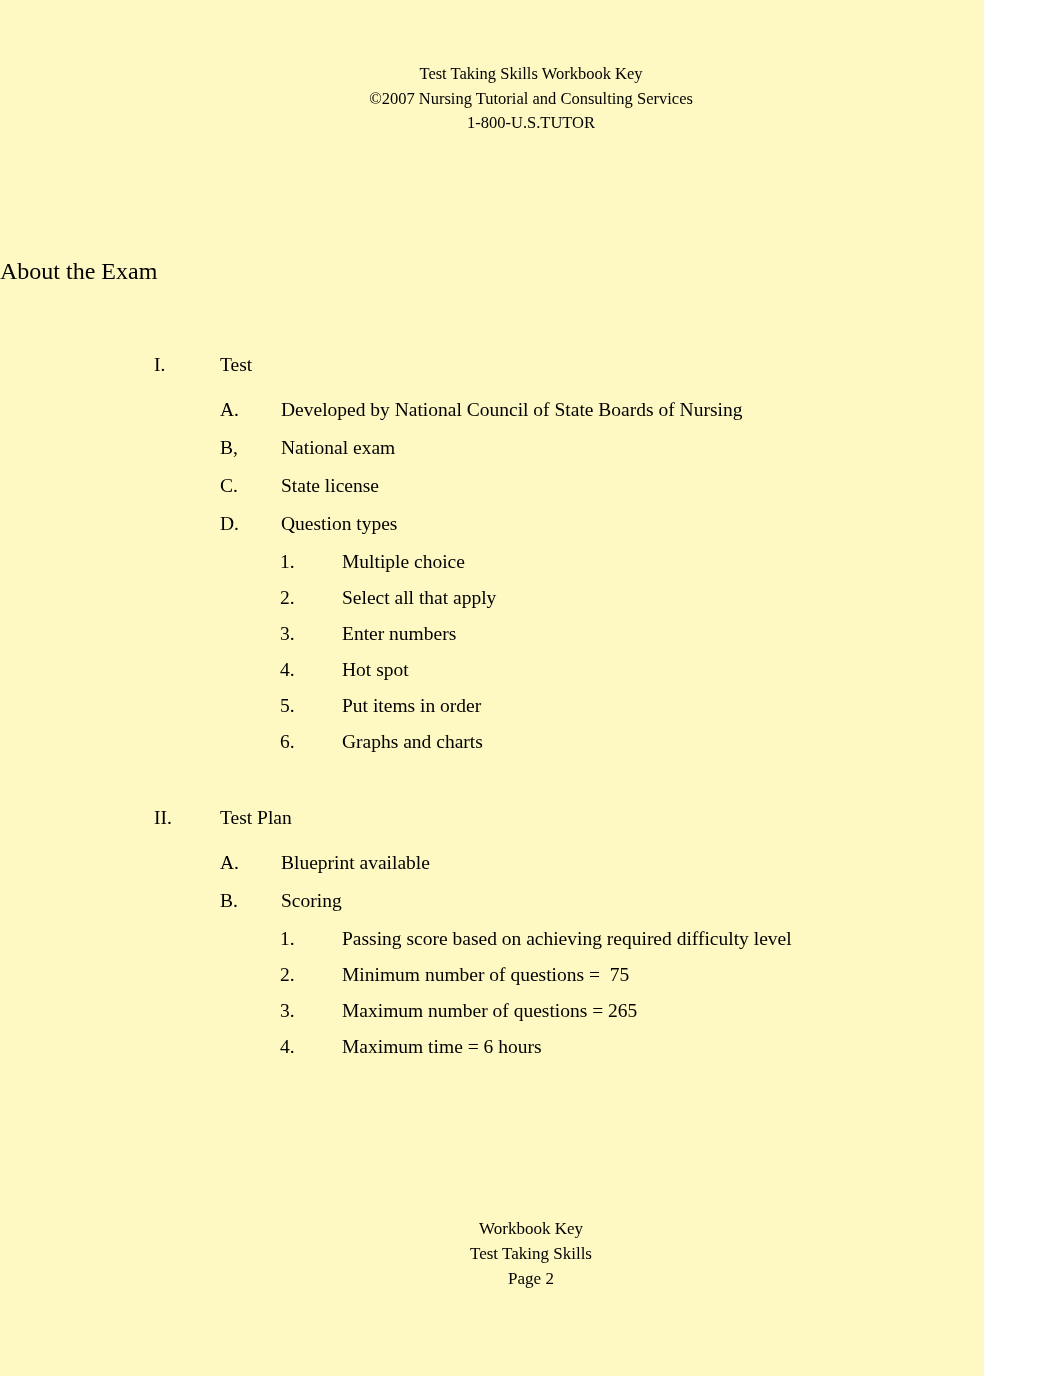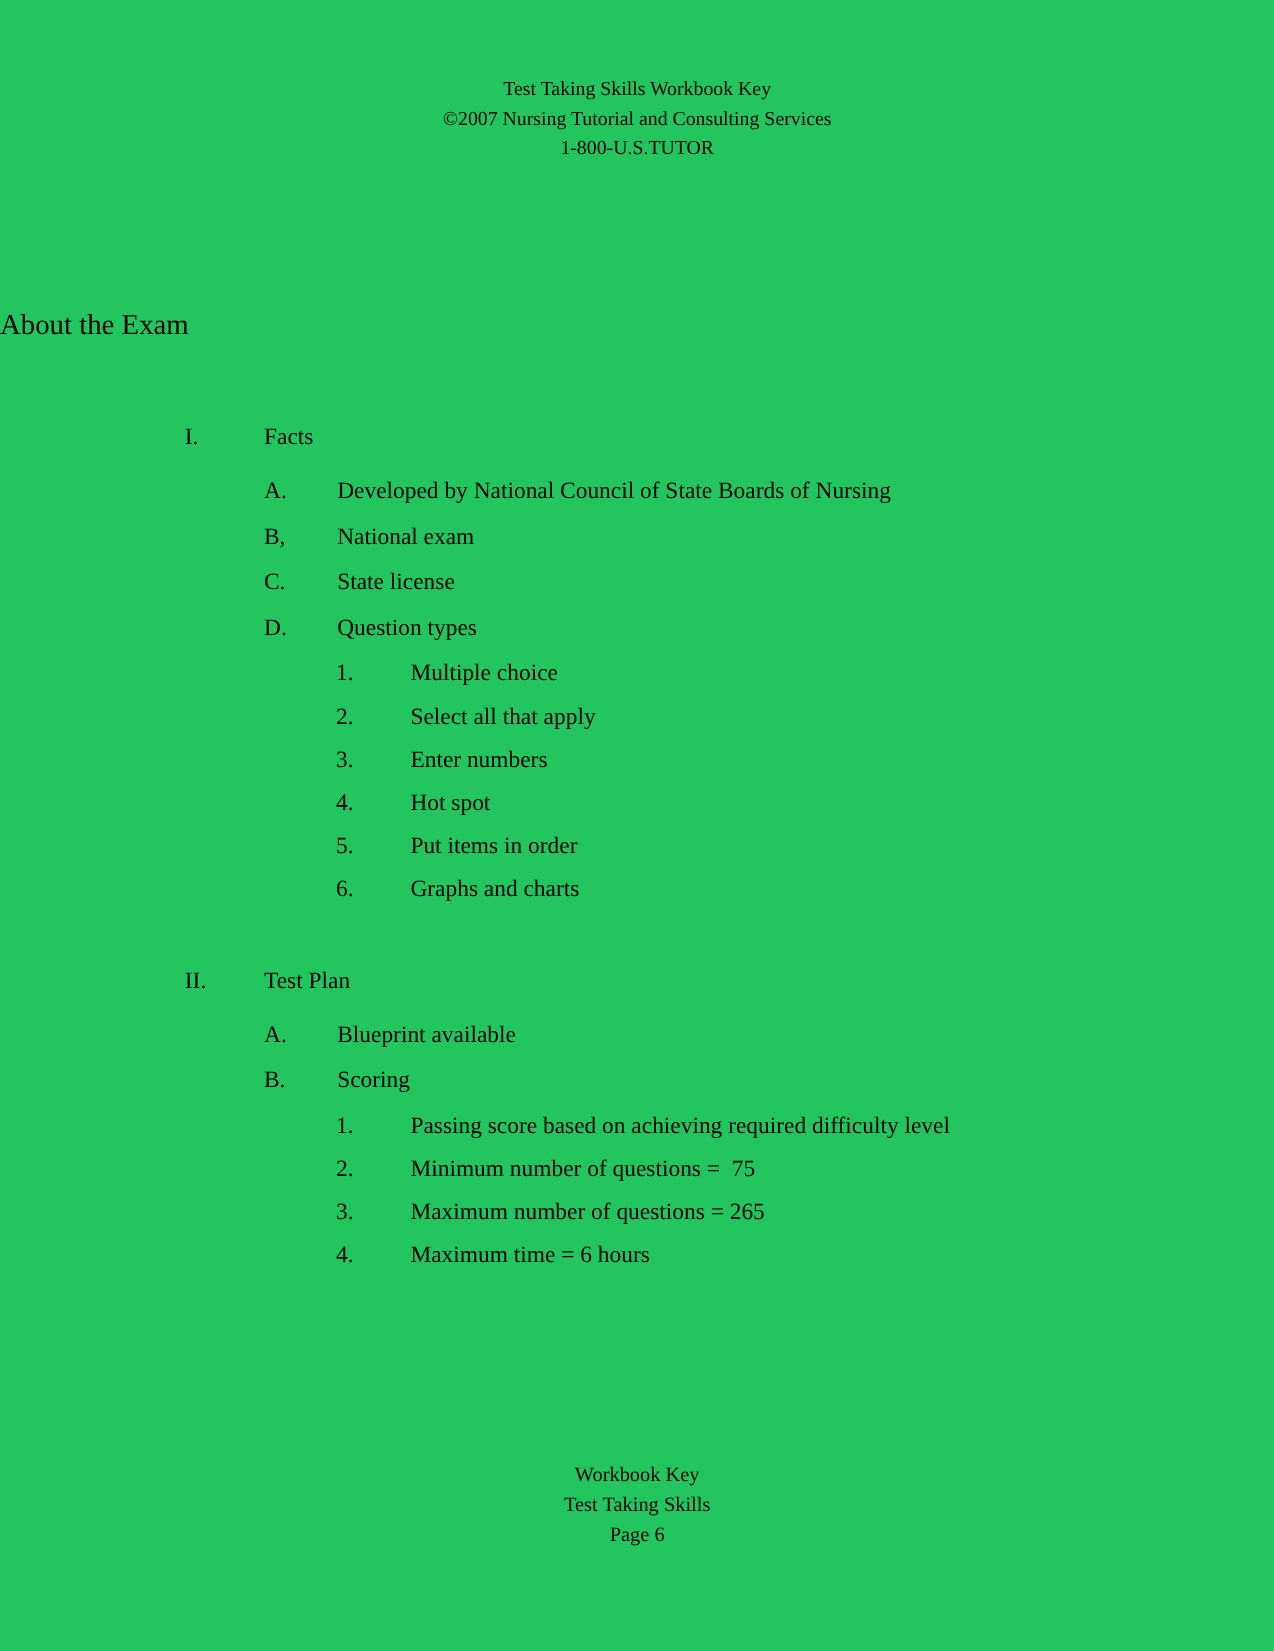--- a/index.html
+++ b/index.html
@@ -2,23 +2,23 @@
 <html><head>
 <meta charset="utf-8">
 <style>
   html, body {
     margin: 0;
     padding: 0;
     background: #ffffff;
   }
   .page {
     position: relative;
-    width: 1062px;
+    width: 984px;
     height: 1376px;
-    background: #22c55e;
+    background: #fef9c3;
     font-family: "Liberation Serif", "DejaVu Serif", serif;
     color: #000000;
     overflow: hidden;
     text-decoration: underline;
   }
 
   
   .doc-header {
     position: absolute;
     top: 62px;
@@ -120,21 +120,21 @@
     <span class="hline">1-800-U.S.TUTOR</span>
   </div>
 
   <h1 class="doc-title">About the Exam</h1>
 
   <div class="outline">
 
     <div class="section">
       <div class="row lvl1">
         <span class="marker">I.</span>
-        <span class="label">Facts</span>
+        <span class="label">Test</span>
       </div>
 
       <div class="sublist">
         <div class="row lvl2">
           <span class="marker">A.</span>
           <span class="label">Developed by National Council of State Boards of Nursing</span>
         </div>
         <div class="row lvl2">
           <span class="marker">B,</span>
           <span class="label">National exam</span>
@@ -212,16 +212,16 @@
           </div>
         </div>
       </div>
     </div>
 
   </div>
 
   <div class="doc-footer">
     <span class="fline">Workbook Key</span>
     <span class="fline">Test Taking Skills</span>
-    <span class="fline">Page 6</span>
+    <span class="fline">Page 2</span>
   </div>
 
 </div>
 
 </body></html>

